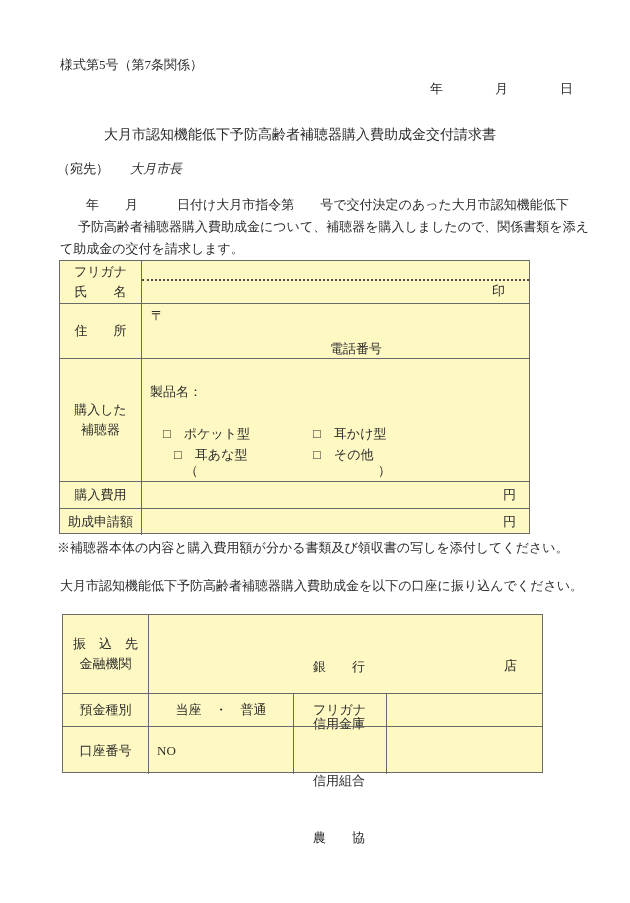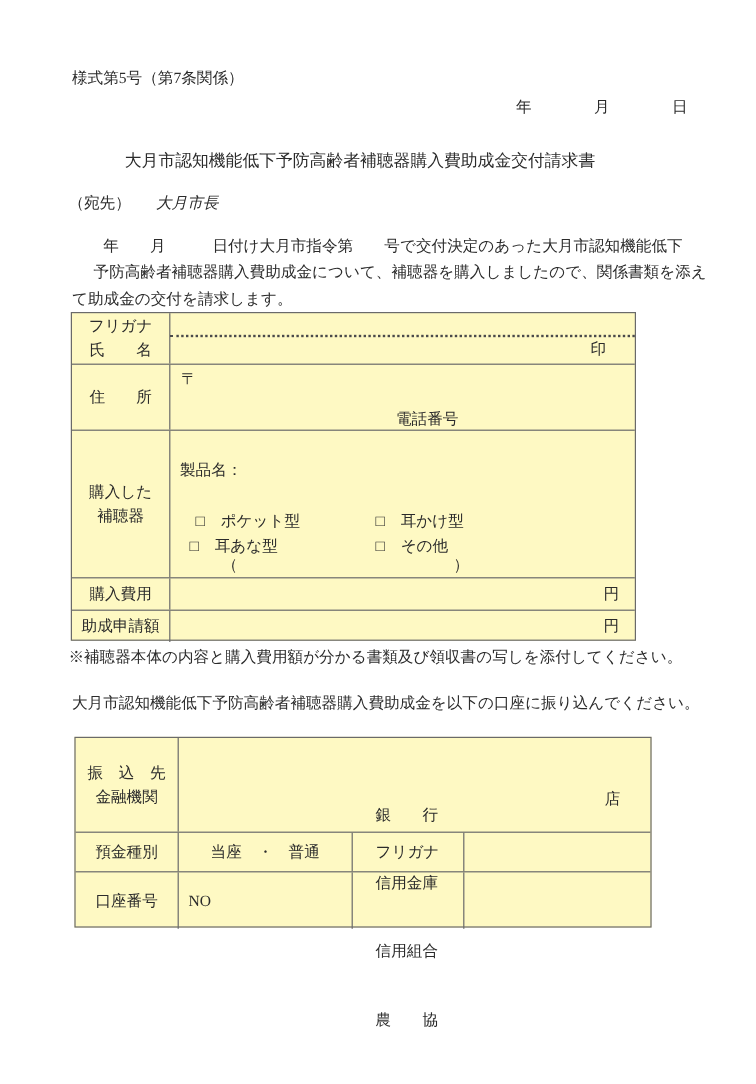--- a/index.html
+++ b/index.html
@@ -69,21 +69,21 @@
 
     <div class="row" style="top:98px; height:123px;">
       <div class="labelcell" style="width:82px;">
         <span>購入した</span>
         <span>補聴器</span>
       </div>
       <div class="abs" style="left:90px; top:25px;">製品名：</div>
 
       <div class="abs" style="left:103px; top:67px;"><span>□</span><span>　</span><span>ポケット型</span></div>
       <div class="abs" style="left:253px; top:67px;"><span>□</span><span>　</span><span>耳かけ型</span></div>
-      <div class="abs" style="left:98px; top:88px;"><span>□</span><span>　</span><span>耳あな型</span></div>
+      <div class="abs" style="left:114px; top:88px;"><span>□</span><span>　</span><span>耳あな型</span></div>
       <div class="abs" style="left:253px; top:88px;"><span>□</span><span>　</span><span>その他</span></div>
 
       <div class="abs" style="left:125px; top:104px;">（</div>
       <div class="abs" style="left:318px; top:104px;">）</div>
     </div>
 
     <div class="row" style="top:221px; height:27px;">
       <div class="labelcell" style="width:82px;">
         <span>購入費用</span>
       </div>
@@ -101,21 +101,21 @@
   <div class="abs" style="left:57px; top:540px;">※補聴器本体の内容と購入費用額が分かる書類及び領収書の写しを添付してください。</div>
   <div class="abs" style="left:60px; top:578px;">大月市認知機能低下予防高齢者補聴器購入費助成金を以下の口座に振り込んでください。</div>
 
   <div class="tbl" style="left:62px; top:614px; width:481px; height:159px;">
 
     <div class="row" style="top:0; height:79px;">
       <div class="labelcell" style="width:86px;">
         <span>振　込　先</span>
         <span>金融機関</span>
       </div>
-      <div class="abs optlines center-text" style="left:86px; width:380px; top:16px;">
+      <div class="abs optlines center-text" style="left:86px; width:380px; top:4px;">
         <div>銀　　行</div>
         <div>信用金庫</div>
         <div>信用組合</div>
         <div>農　　協</div>
       </div>
       <div class="abs" style="right:25px; top:43px;">店</div>
     </div>
 
     <div class="row" style="top:79px; height:33px;">
       <div class="labelcell" style="width:86px;">

